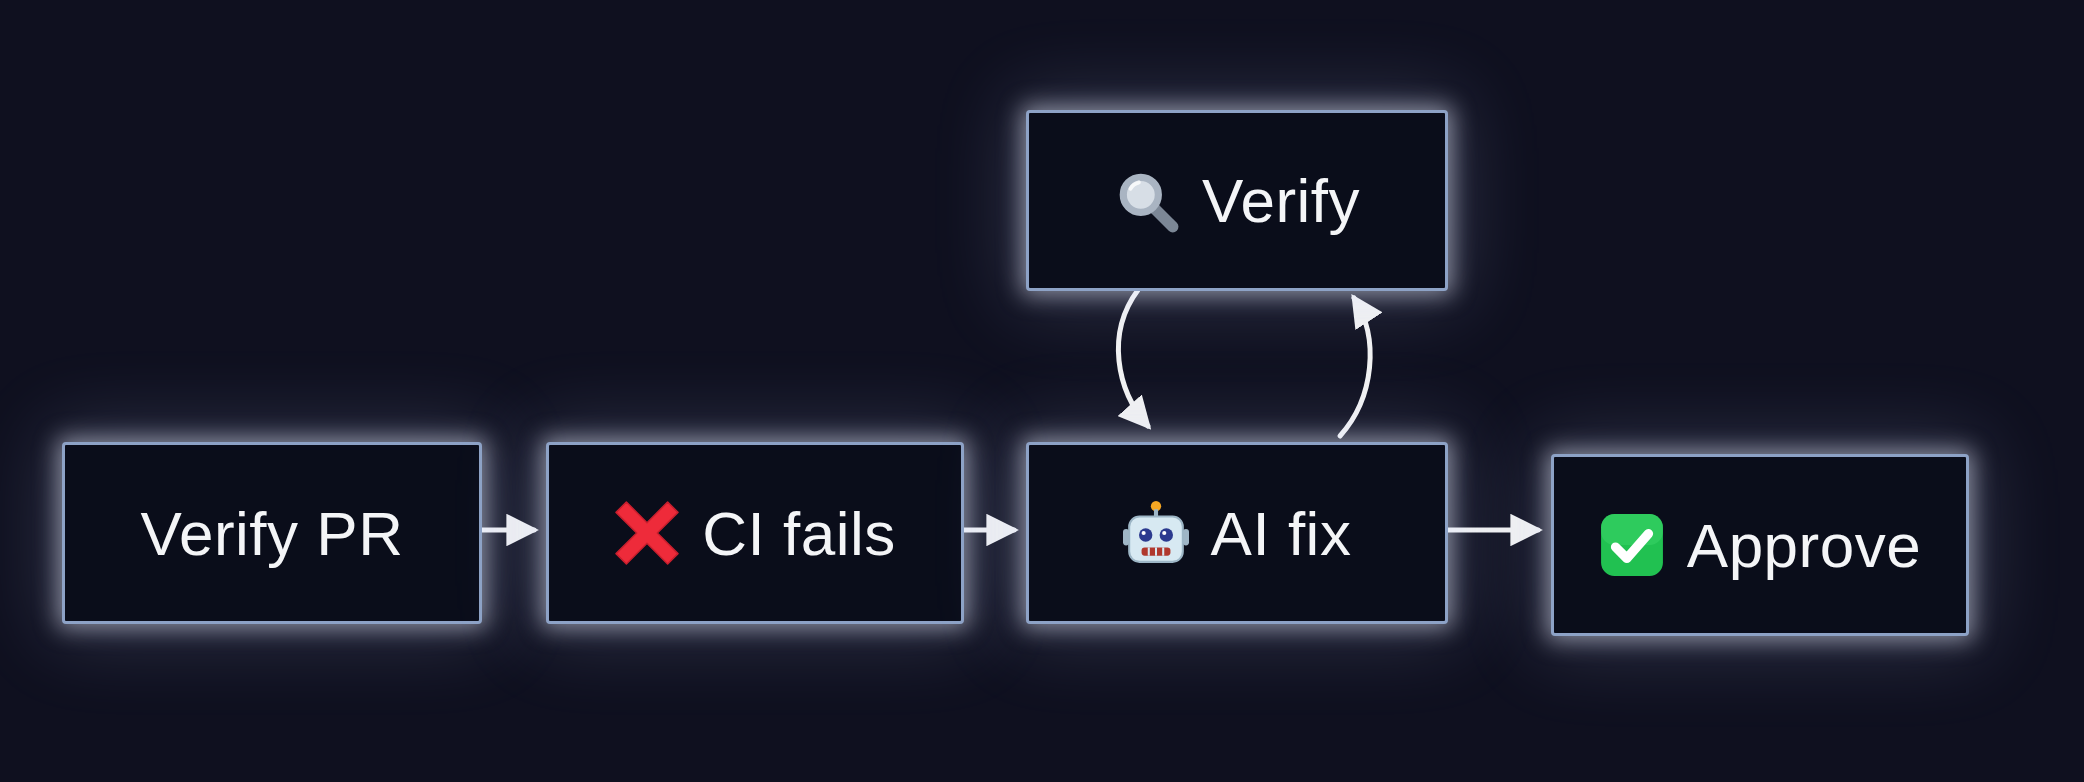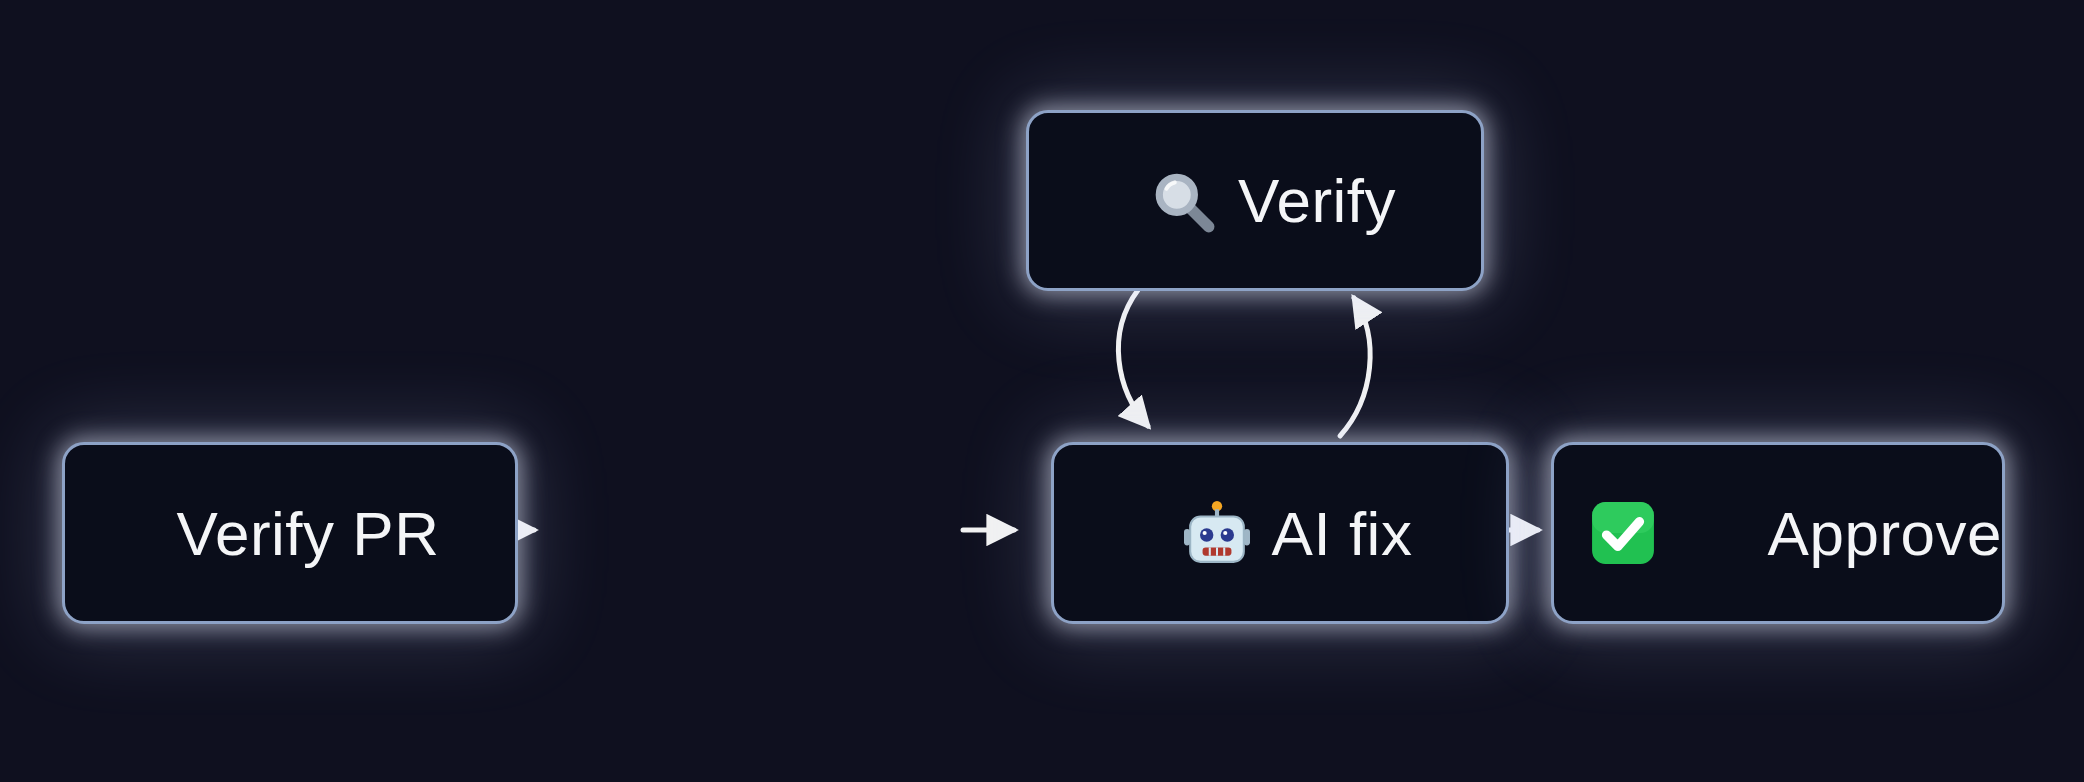--- a/index.html
+++ b/index.html
@@ -24,43 +24,42 @@
     pointer-events: none;
   }
   .node {
     position: absolute;
     display: flex;
     align-items: center;
     justify-content: center;
     gap: 22px;
     background: #0a0d1a;
     border: 3px solid #8da2c6;
-    border-radius: 22px;
+    border-radius: 4px;
     box-shadow: 0 0 22px 5px rgba(235,240,255,0.50),
                 0 0 80px 14px rgba(190,205,255,0.18);
     color: #f4f5f7;
     font-size: 62px;
     font-weight: 400;
     letter-spacing: 0.5px;
-    padding-left: 36px;
   }
   .node .label {
     white-space: nowrap;
   }
   .icon {
     width: 66px;
     height: 66px;
     flex: 0 0 auto;
     display: block;
   }
   #node-verify  { left: 1026px; top: 110px; width: 416px; height: 175px; }
   #node-submit  { left: 62px;   top: 442px; width: 414px; height: 176px; }
   #node-ci      { left: 546px;  top: 442px; width: 412px; height: 176px; }
-  #node-ai      { left: 1026px; top: 442px; width: 416px; height: 176px; margin-left: 25px; }
-  #node-approve { left: 1551px; top: 442px; width: 412px; height: 176px; justify-content: space-between; }
+  #node-ai      { left: 1026px; top: 442px; width: 416px; height: 176px; }
+  #node-approve { left: 1551px; top: 454px; width: 412px; height: 176px; }
 </style>
 </head>
 <body>
 
 <div class="canvas">
 
   <svg class="arrows" viewBox="0 0 2084 782" xmlns="http://www.w3.org/2000/svg">
     <defs>
       <marker id="ah" viewBox="0 0 10 10" refX="8.5" refY="5" markerWidth="6.5" markerHeight="6.5" orient="auto">
         <path d="M0 0 L10 5 L0 10 Z" fill="#f2f2f2"></path>
@@ -79,20 +78,26 @@
       <circle cx="26" cy="26" r="17" fill="#e9f0f7" fill-opacity="0.92" stroke="#a9b4c2" stroke-width="7"></circle>
       <path d="M16 20 A12 12 0 0 1 24 14" stroke="#ffffff" stroke-width="4" fill="none" stroke-linecap="round" opacity="0.8"></path>
     </svg>
     <span class="label">Verify</span>
   </div>
 
   <div class="node" id="node-submit">
     <span class="label">Verify PR</span>
   </div>
 
+  <div class="node" id="node-ci">
+    <svg class="icon" viewBox="0 0 64 64">
+      <path d="M12 2 L32 22 L52 2 L62 12 L42 32 L62 52 L52 62 L32 42 L12 62 L2 52 L22 32 L2 12 Z" fill="#ee2b3a" stroke="#c91f2d" stroke-width="1.5" stroke-linejoin="round"></path>
+    </svg>
+    <span class="label">CI fails</span>
+  </div>
 
   <div class="node" id="node-ai">
     <svg class="icon" viewBox="0 0 64 64">
       <circle cx="32" cy="6" r="5" fill="#f5a623"></circle>
       <rect x="30" y="9" width="4" height="8" fill="#9fb6c6"></rect>
       <rect x="0" y="28" width="6" height="16" rx="3" fill="#9fb6c6"></rect>
       <rect x="58" y="28" width="6" height="16" rx="3" fill="#9fb6c6"></rect>
       <rect x="6" y="16" width="52" height="44" rx="10" fill="#d7e9f2" stroke="#9db6c6" stroke-width="2"></rect>
       <circle cx="22" cy="34" r="6.5" fill="#2b3a8f"></circle>
       <circle cx="42" cy="34" r="6.5" fill="#2b3a8f"></circle>

